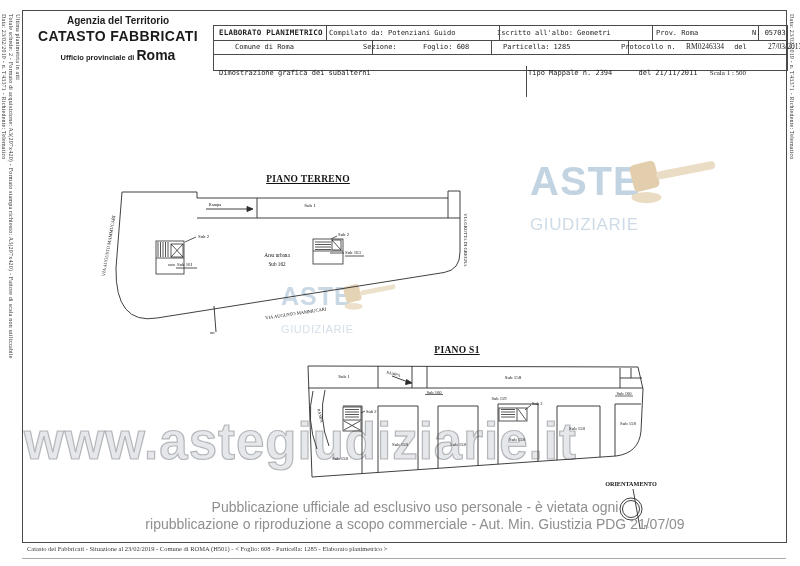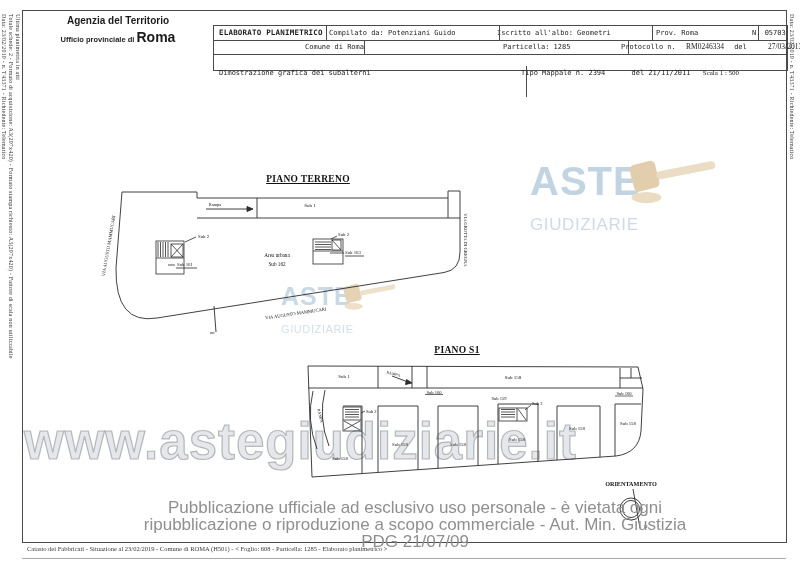--- a/index.html
+++ b/index.html
@@ -47,66 +47,71 @@
   .logo-mid .giud{font-size:11px;}
   .logo-mid svg{left:62px;top:-1px;}
   .wm-url{position:absolute;left:24px;top:412px;width:640px;font-size:51px;font-weight:bold;
           letter-spacing:1px;color:rgba(190,196,202,.40);
           -webkit-text-stroke:1.2px rgba(120,126,132,.50);white-space:nowrap;}
   
   .lines{position:absolute;left:0;top:0;}
   .lines text{font-family:"Liberation Serif",serif;fill:#141414;}
   
   .disc{position:absolute;left:130px;top:499px;width:570px;text-align:center;color:#8f8f8f;
-        font-size:17px;line-height:17px;}
+        font-size:14px;line-height:17px;}
   .foot{position:absolute;left:27px;top:545px;font-family:"Liberation Serif",serif;
         font-size:6.5px;color:#3a3a3a;white-space:nowrap;}
 </style>
 </head>
 <body>
 
 <div class="page">
 
   <div class="vnote" style="left:1px;top:14px;">Data: 23/02/2019 - n. T43371 - Richiedente: Telematico</div>
   <div class="vnote" style="left:8px;top:14px;">Totale schede: 2 - Formato di acquisizione: A3(297x420) - Formato stampa richiesto: A3(297x420) - Fattore di scala non utilizzabile</div>
   <div class="vnote" style="left:15px;top:14px;">Ultima planimetria in atti</div>
   <div class="vnote" style="left:789px;top:14px;">Data: 23/02/2019 - n. T43371 - Richiedente: Telematico</div>
 
   <div class="frame"></div>
 
   <div class="hdr">
     <div class="l1">Agenzia del Territorio</div>
+    <div class="l2">CATASTO FABBRICATI</div>
     <div class="l3">
       <span>Ufficio provinciale di</span>
       <span class="val">Roma</span>
     </div>
   </div>
 
   <div class="itbl">
     <div class="row r1">
       <div class="cell bd doc-type" style="left:0;width:107px;padding-left:5px;">ELABORATO PLANIMETRICO</div>
       <div class="cell bd" style="left:277px;width:155px;padding-left:6px;">Iscritto all'albo: Geometri</div>
       <div class="cell bd" style="left:107px;width:170px;padding-left:8px;">Compilato da: Potenziani Guido</div>
       <div class="cell bd" style="left:432px;width:102px;padding-left:10px;">Prov. Roma</div>
       <div class="cell" style="left:534px;width:39px;padding-left:4px;">N. 05703</div>
     </div>
     <div class="row r2">
-      <div class="cell bd" style="left:8px;width:137px;padding-left:5px;text-align:right;">Comune di Roma</div>
+      <div class="cell bd" style="left:16px;width:137px;padding-left:5px;">Comune di Roma</div>
+      <div class="cell bd" style="left:137px;width:140px;">
+        <span style="margin-left:12px;">Sezione:</span>
+        <span style="margin-left:22px;">Foglio: 608</span>
+      </div>
       <div class="cell bd" style="left:277px;width:125px;padding-left:12px;">Particella: 1285</div>
       <div class="cell" style="left:402px;width:171px;">
         <span style="margin-left:5px;">Protocollo n.</span>
         <span class="ser" style="margin-left:6px;">RM0246334</span>
         <span style="margin-left:6px;">del</span>
         <span class="ser" style="margin-left:17px;">27/03/2013</span>
       </div>
     </div>
     <div class="row r3">
       <div class="cell bd" style="left:0;width:307px;padding-left:5px;">Dimostrazione grafica dei subalterni</div>
       <div class="cell" style="left:307px;width:266px;">
-        <span style="">Tipo Mappale n. 2394</span>
+        <span style="margin-left:7px;">Tipo Mappale n. 2394</span>
         <span style="margin-left:22px;">del 21/11/2011</span>
         <span style="margin-left:8px;font-family:Liberation Serif, serif;">Scala 1 : 500</span>
       </div>
     </div>
   </div>
 
   <div class="logo logo-big">
     <div class="aste">ASTE</div>
     <div class="giud">GIUDIZIARIE</div>
     <svg width="92" height="46" viewBox="0 0 74 37">

